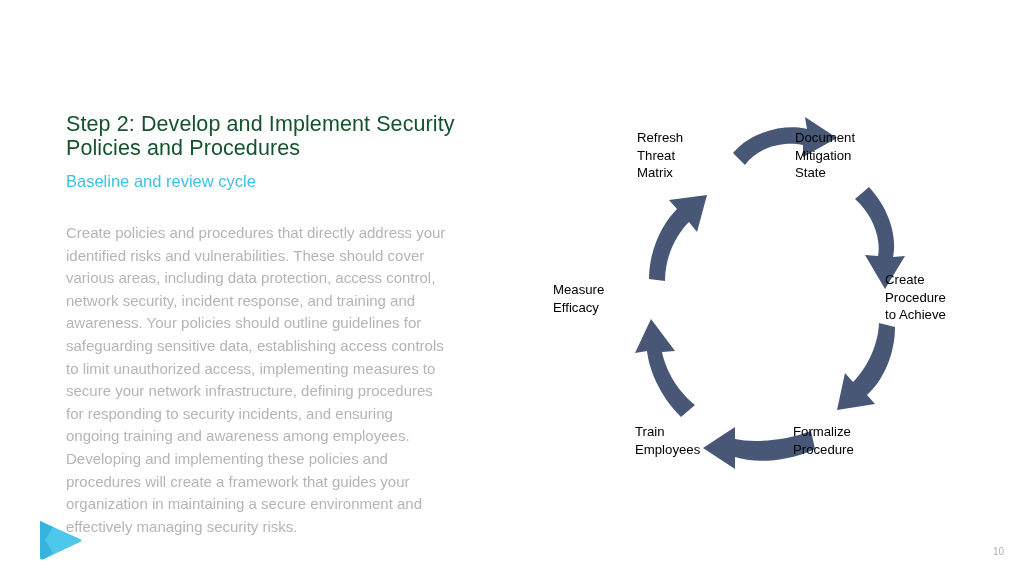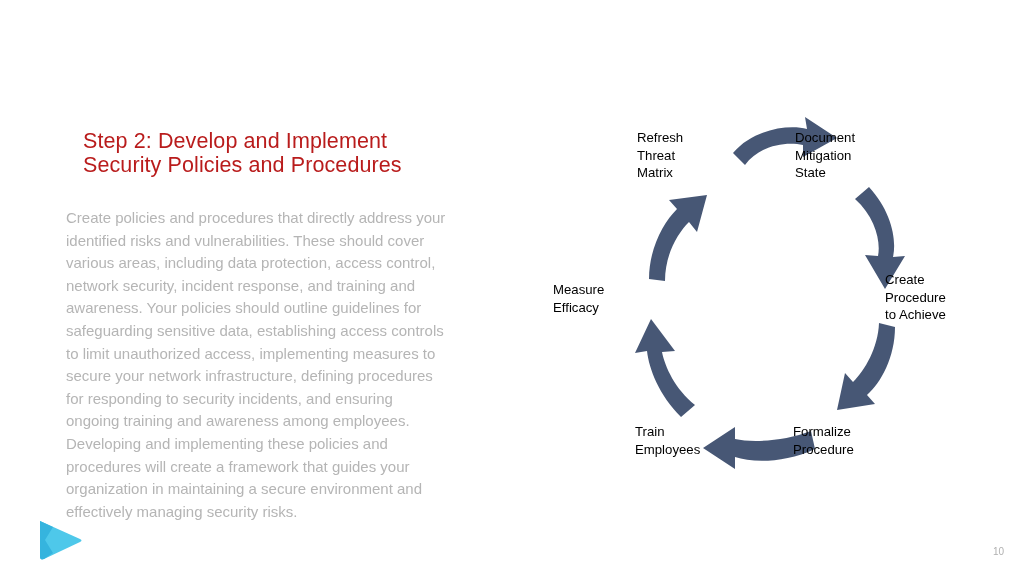--- a/index.html
+++ b/index.html
@@ -23,24 +23,24 @@
   
   .text-col {
     position: absolute;
     left: 66px;
     top: 112px;
     width: 390px;
   }
   .slide-title {
     font-size: 21.5px;
     line-height: 24px;
-    color: #b91c1c;
+    color: #14532d;
     font-weight: 400;
     letter-spacing: 0.1px;
-    margin: 17px;
+    margin: 0;
   }
   .slide-subtitle {
     font-size: 16.5px;
     line-height: 22px;
     color: #3dc1e6;
     font-weight: 400;
     margin: 10px 0 0 0;
   }
   .body-copy {
     margin: 30px 0 0 0;
@@ -103,20 +103,21 @@
     color: #b0b0b0;
   }
 </style>
 </head>
 <body>
 
 <div class="slide">
 
   <div class="text-col">
     <h1 class="slide-title">Step 2: Develop and Implement Security Policies and Procedures</h1>
+    <div class="slide-subtitle">Baseline and review cycle</div>
     <p class="body-copy">Create policies and procedures that directly address your identified risks and vulnerabilities. These should cover various areas, including data protection, access control, network security, incident response, and training and awareness. Your policies should outline guidelines for safeguarding sensitive data, establishing access controls to limit unauthorized access, implementing measures to secure your network infrastructure, defining procedures for responding to security incidents, and ensuring ongoing training and awareness among employees. Developing and implementing these policies and procedures will create a framework that guides your organization in maintaining a secure environment and effectively managing security risks.</p>
   </div>
 
   <div class="diagram">
 
     <svg width="460" height="390" viewBox="0 0 460 390">
       <g fill="#475775">
 
         <path d="M 188 48
                  C 208 24, 244 19, 262 24

